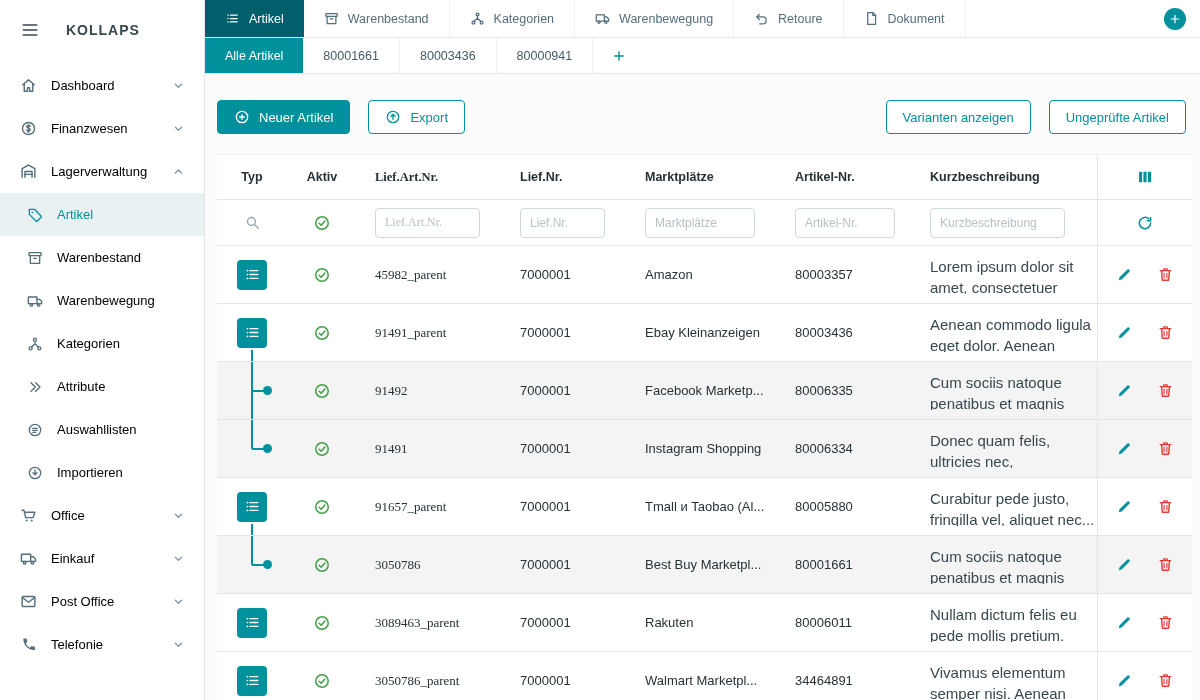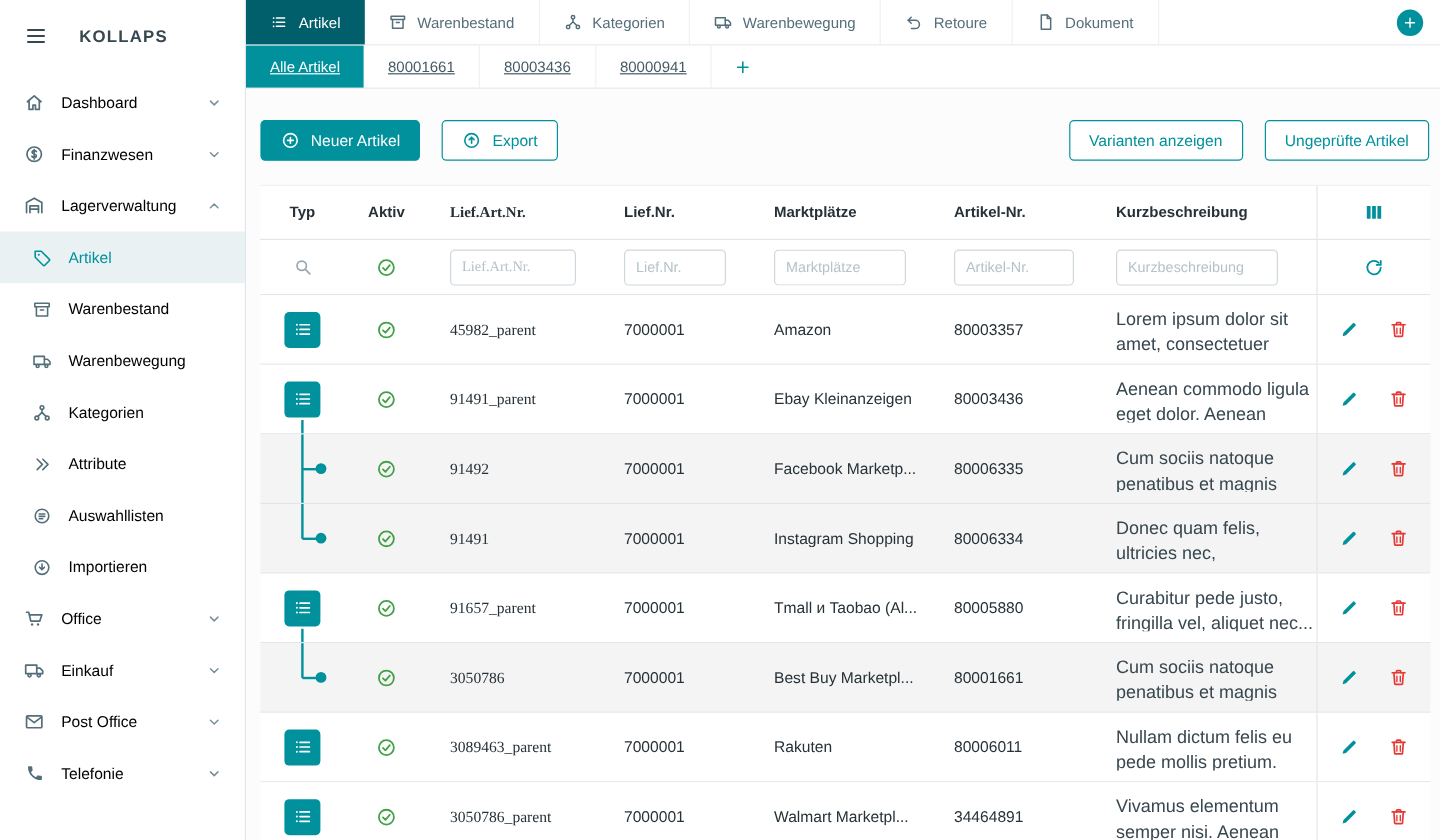--- a/index.html
+++ b/index.html
@@ -34,27 +34,27 @@
   .main{flex:1;display:flex;flex-direction:column;min-width:0;}
   .tabbar{height:38px;display:flex;align-items:stretch;border-bottom:1px solid var(--border);background:#fff;}
   .tab{display:flex;align-items:center;gap:9px;padding:0 20px;font-size:12.5px;color:var(--muted);border-right:1px solid #eef1f2;cursor:pointer;white-space:nowrap;}
   .tab .icon svg{width:15px;height:15px;}
   .tab.active{background:var(--teal-dark);color:#fff;border-right:none;}
   .tabbar-add{margin-left:auto;display:flex;align-items:center;padding-right:14px;}
   .add-circle{width:22px;height:22px;border-radius:50%;background:var(--teal);color:#fff;display:flex;align-items:center;justify-content:center;cursor:pointer;}
   .add-circle svg{width:14px;height:14px;}
 
   .subtabbar{height:36px;display:flex;align-items:stretch;border-bottom:1px solid var(--border);background:#fff;}
-  .subtab{display:flex;align-items:center;padding:10px 20px;font-size:12.5px;color:#455a64;border-right:1px solid #eef1f2;cursor:pointer;text-decoration:underline;}
+  .subtab{display:flex;align-items:center;padding:10px 20px;font-size:12.5px;color:#455a64;border-right:1px solid #eef1f2;cursor:pointer;}
   .subtab.active{background:var(--teal);color:#fff;border-right:none;}
   .subtab-add{display:flex;align-items:center;padding:0 18px;color:var(--teal);cursor:pointer;}
   .subtab-add svg{width:16px;height:16px;}
 
   .content{flex:1;background:#fcfcfc;overflow:hidden;}
-  .toolbar{display:flex;align-items:center;gap:18px;padding:26px 9px 20px 12px;}
+  .toolbar{display:flex;align-items:center;gap:18px;padding:26px 14px 20px 12px;}
   .btn{height:34px;border-radius:4px;display:inline-flex;align-items:center;gap:9px;padding:0 16px;font-size:13px;font-family:inherit;cursor:pointer;}
   .btn.primary{background:var(--teal);border:1px solid var(--teal);color:#fff;}
   .btn.outline{background:#fff;border:1px solid var(--teal);color:var(--teal);}
   .btn .icon svg{width:16px;height:16px;}
   .toolbar .spacer{flex:1;}
 
   
   .table{margin:0 8px 0 12px;background:transparent;}
   .thead-row,.tfilter-row,.trow{display:flex;align-items:center;background:#fff;border-bottom:1px solid var(--border);}
   .thead-row{height:46px;font-weight:bold;font-size:12.5px;border-top:1px solid #eef1f2;}

